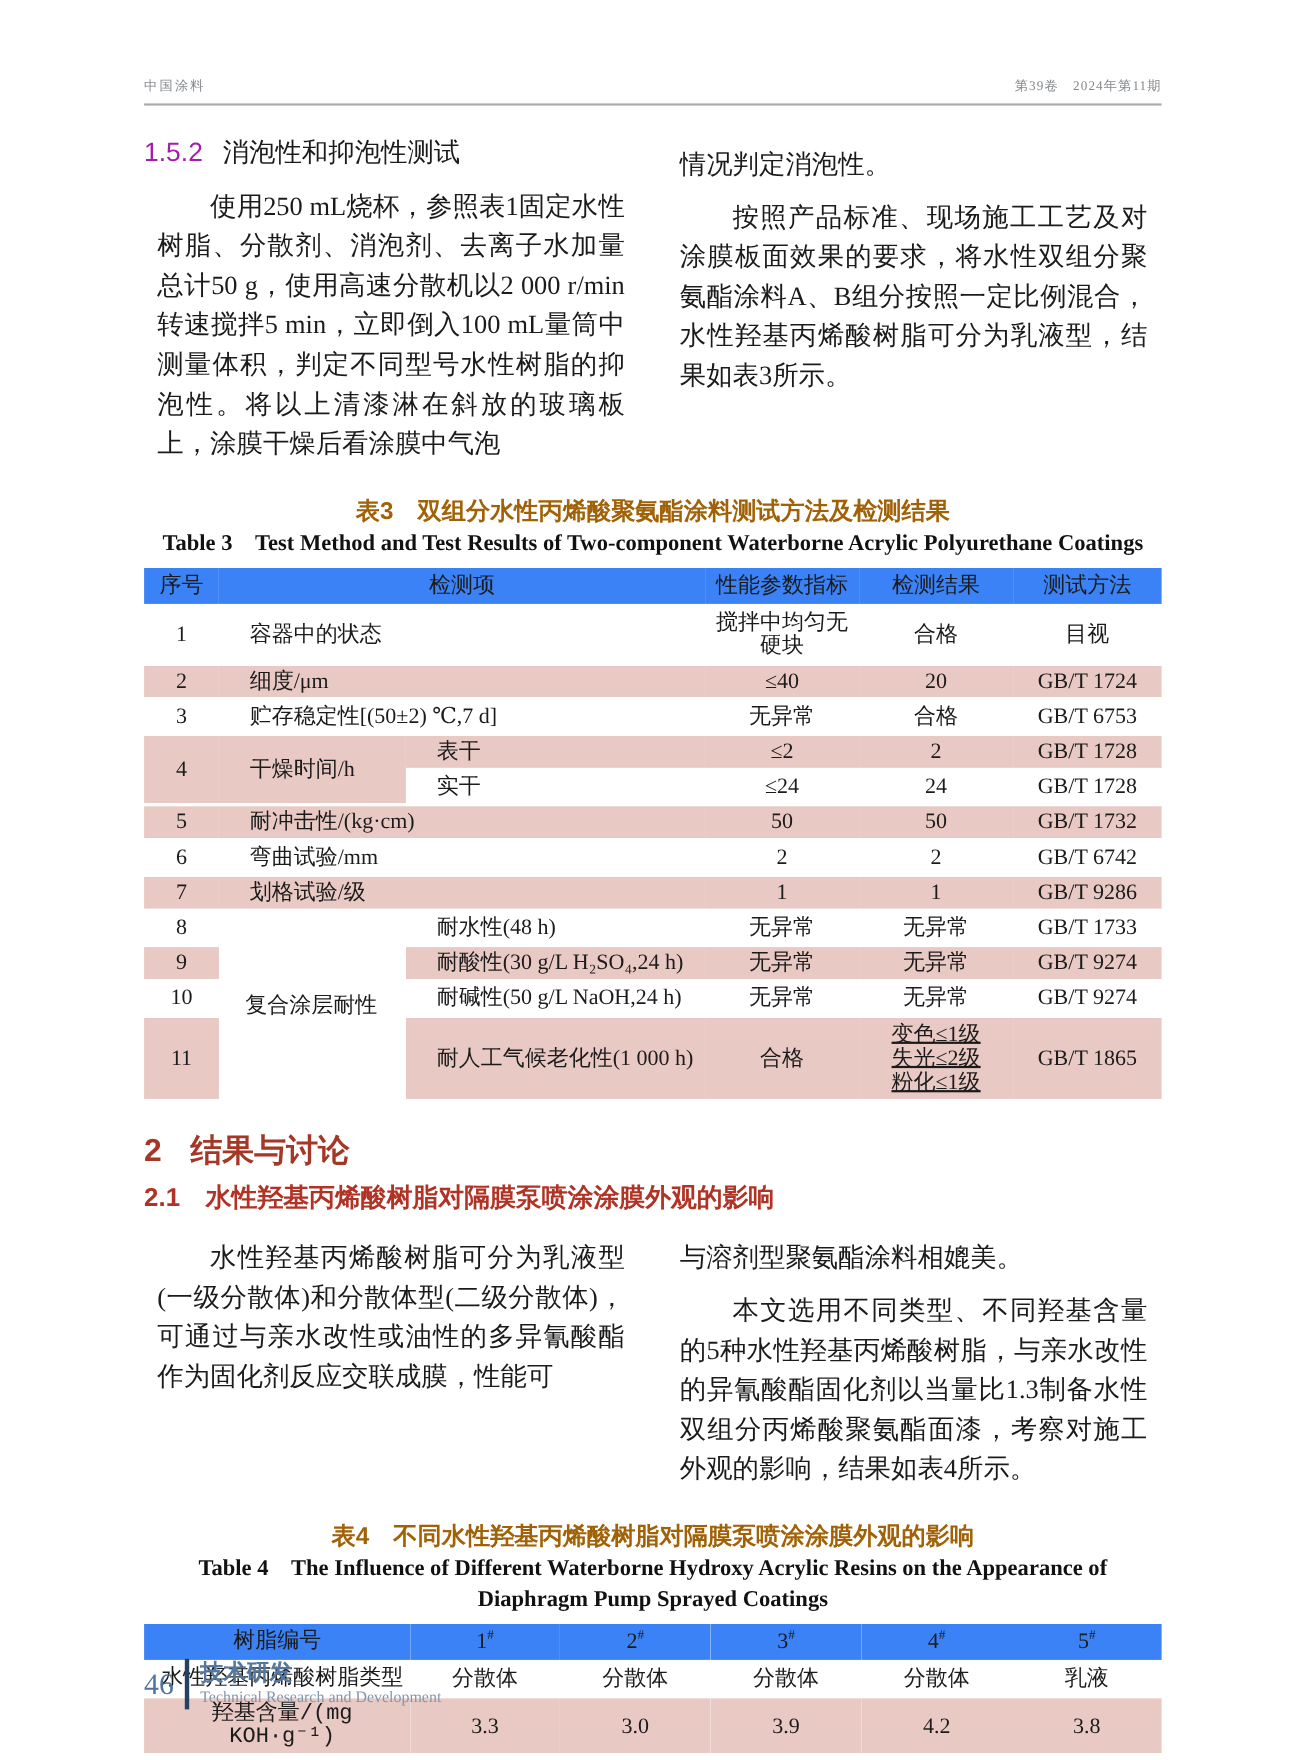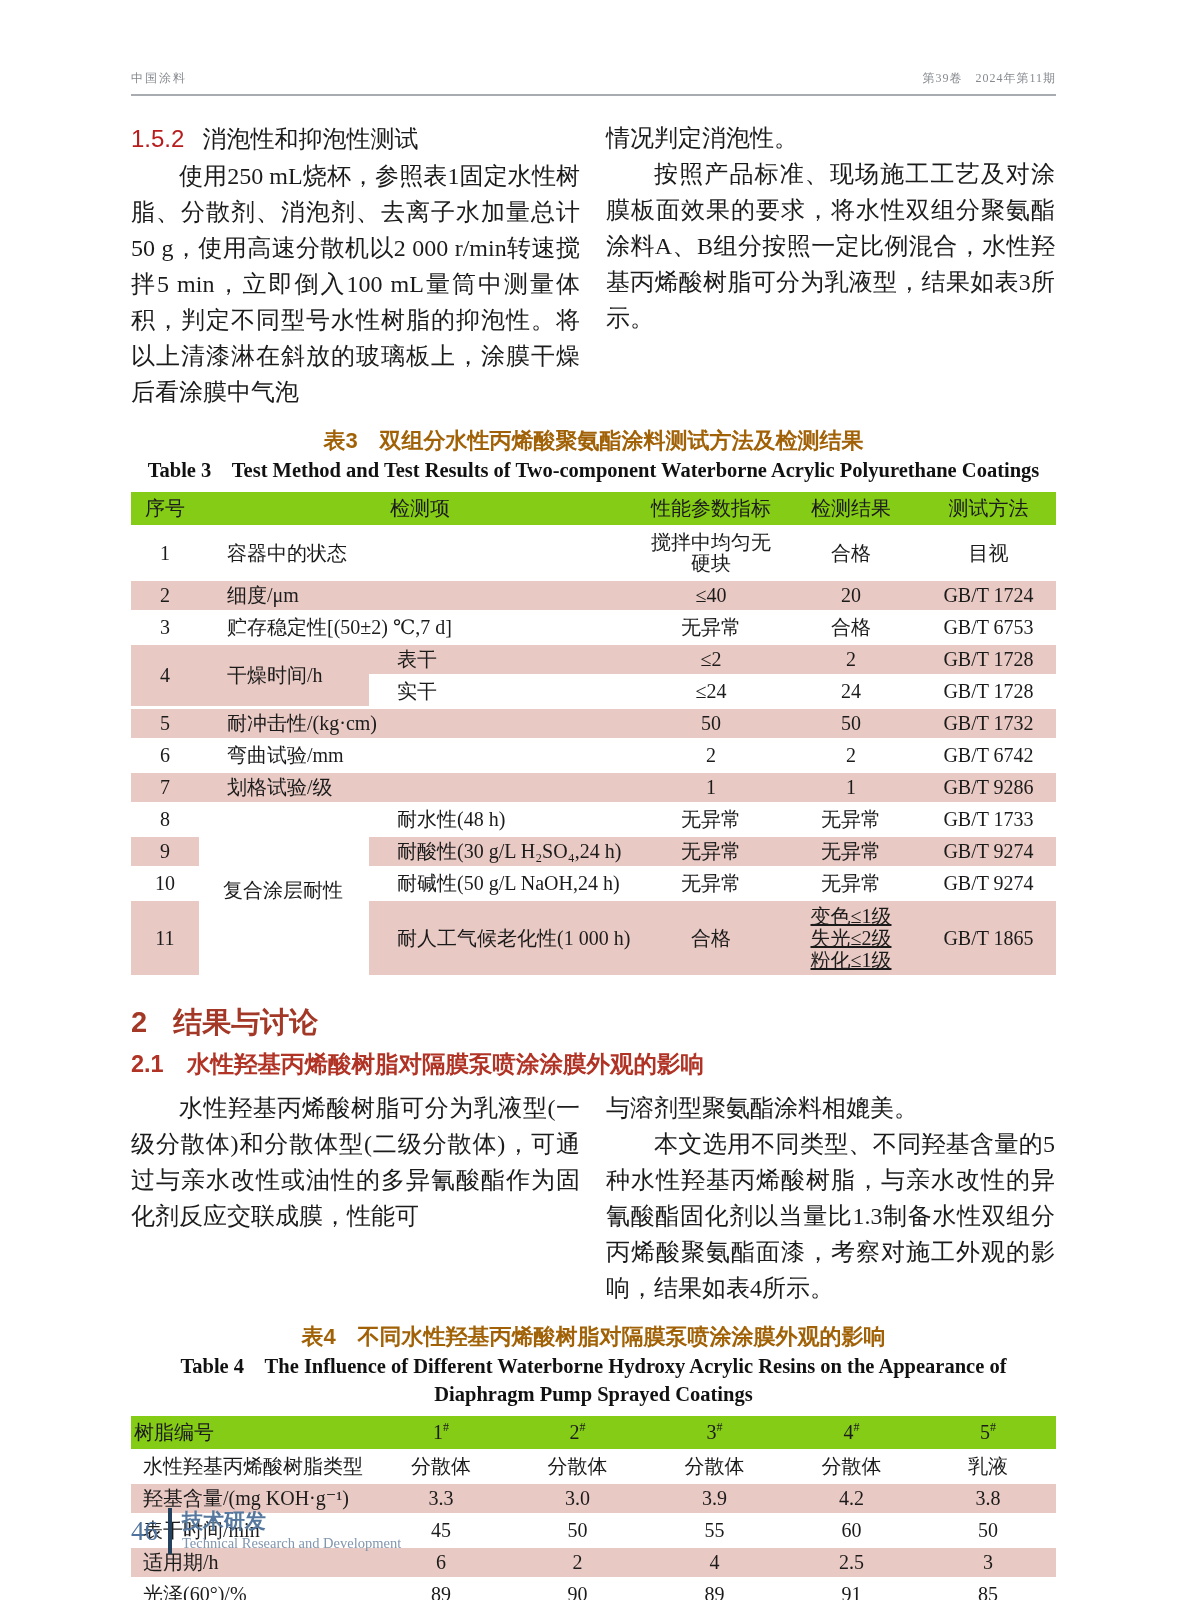--- a/index.html
+++ b/index.html
@@ -9,43 +9,43 @@
 
   
   .pagehead{display:flex;justify-content:space-between;align-items:flex-end;
             padding-bottom:7px;border-bottom:2px solid #a8acb1;
             color:#85898e;font-size:12px;letter-spacing:2px;}
   .pagehead .right{letter-spacing:1px;}
 
   
   .cols{display:flex;gap:26px;margin-top:24px;}
   .col{width:449px;text-align:justify;font-size:24px;line-height:36px;}
-  .col p{margin:0;}
+  .col p{margin:12px;}
   .col p.ind{text-indent:2em;}
 
   .h152{font-size:24px;line-height:37px;}
-  .h152 .num{color:#b91c1c;margin-right:18px;font-family:"Liberation Sans","DejaVu Sans",sans-serif;}
+  .h152 .num{color:#a21caf;margin-right:18px;font-family:"Liberation Sans","DejaVu Sans",sans-serif;}
 
   
   .tcap{text-align:center;margin-top:16px;}
   .tcap .zh{font-family:"Liberation Sans","DejaVu Sans",sans-serif;font-weight:bold;
             font-size:22px;line-height:30px;color:#a16207;}
   .tcap .en{font-weight:bold;font-size:20.5px;line-height:28px;color:#111;}
 
   
   table{border-collapse:collapse;table-layout:fixed;width:925px;margin-top:8px;
         font-size:20px;border-bottom:2px solid #8f8f8f;}
   td{line-height:21px;padding:4px 3px;text-align:center;vertical-align:middle;
      overflow:hidden;}
-  tr.th td{background:#84cc16;border-bottom:3px solid #fff;padding:6px 3px;}
+  tr.th td{background:#3b82f6;border-bottom:3px solid #fff;padding:6px 3px;}
   tr.p td{background:#e9c9c3;border-bottom:3px solid #fff;}
   tr.w td{background:#ffffff;border-bottom:3px solid #fff;}
   td.item{text-align:left;padding-left:28px;}
   td.grp{background:#ffffff !important;text-align:left;padding-left:24px;}
-  td.lbl{text-align:left;padding-left:12px;}
+  td.lbl{text-align:center;padding-left:12px;font-family:Liberation Mono, monospace;}
   td.multi{white-space:pre-line;line-height:22px;text-decoration:underline;}
   sup{font-size:12px;line-height:0;}
 
   
   .h2row{margin-top:26px;font-family:"Liberation Sans","DejaVu Sans",sans-serif;
          font-weight:bold;color:#a33827;font-size:29px;line-height:36px;}
   .h2row .h2num{margin-right:26px;}
   .h21{display:flex;margin-top:8px;font-family:"Liberation Sans","DejaVu Sans",sans-serif;
        font-weight:bold;color:#b03325;font-size:23.5px;line-height:32px;}
   .h21 .h21num{flex:0 0 56px;}

